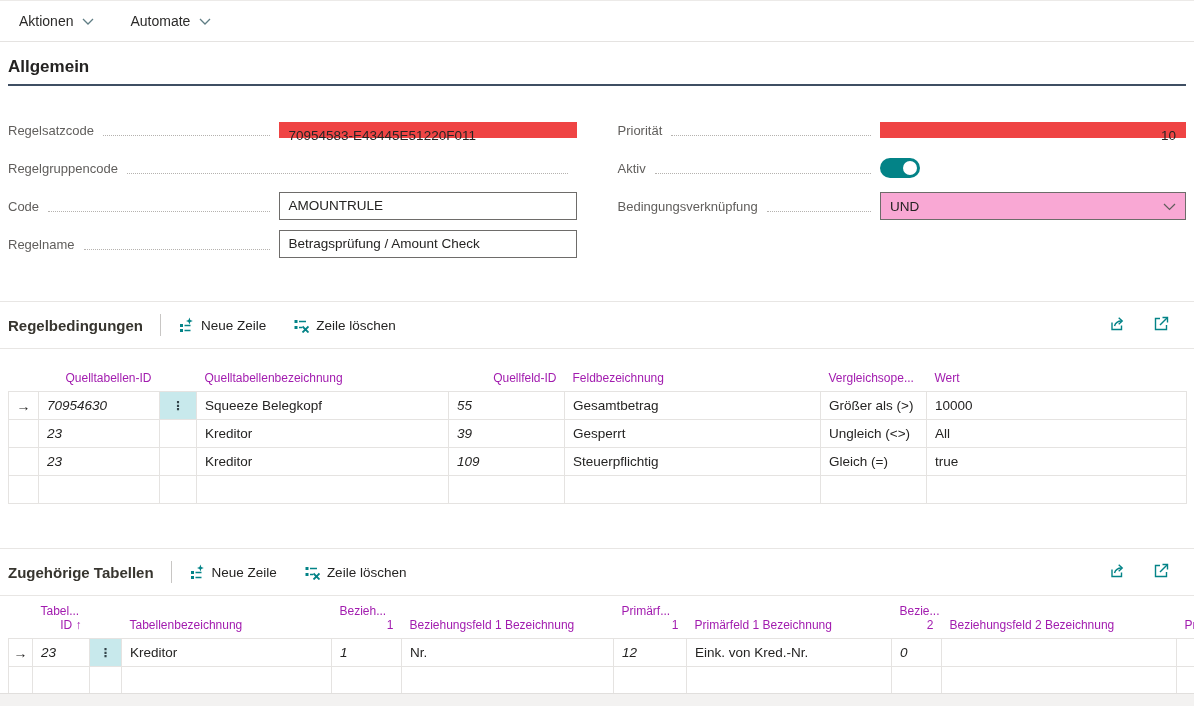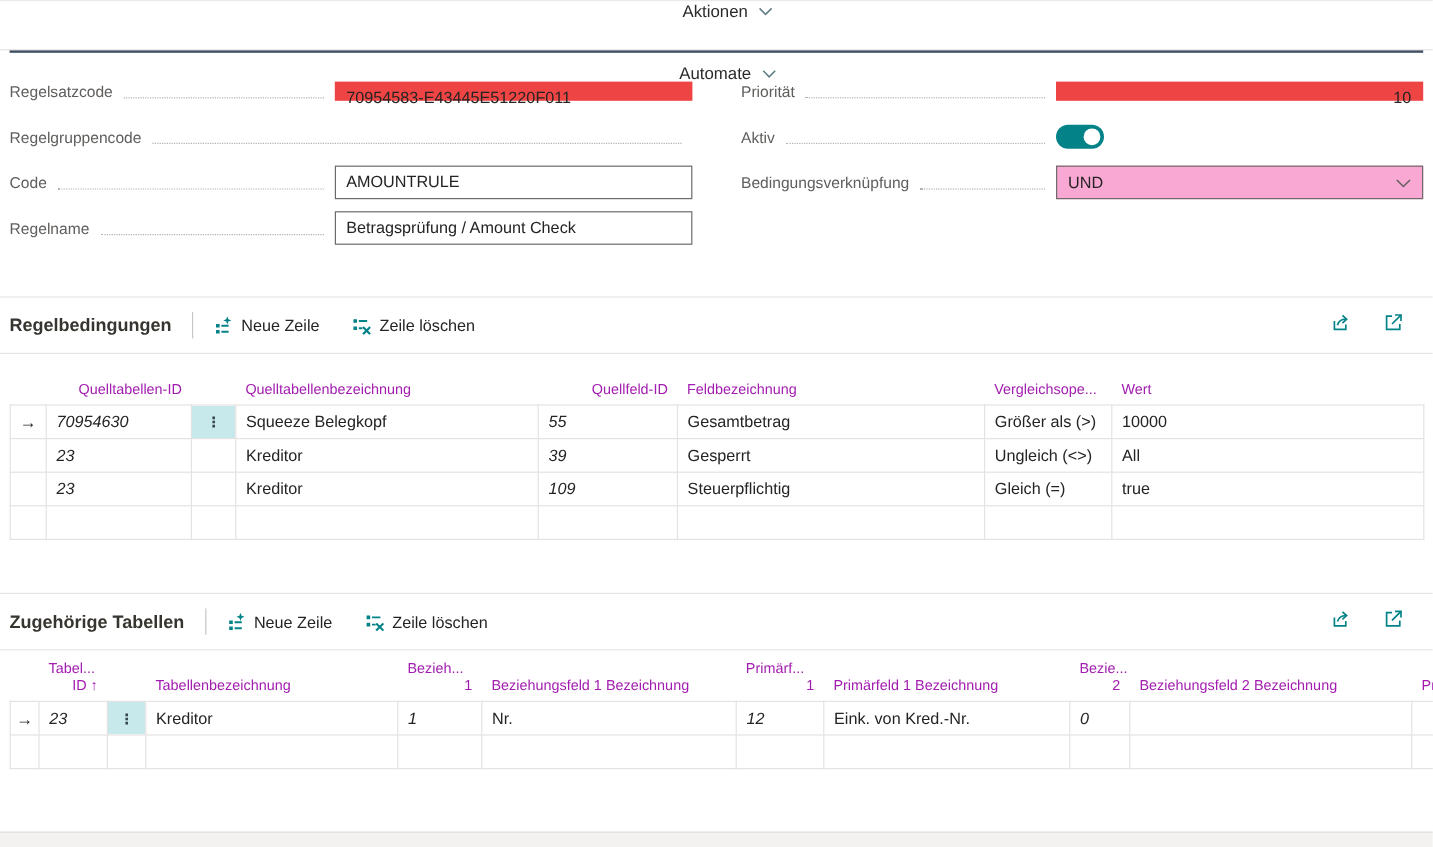--- a/index.html
+++ b/index.html
@@ -4,33 +4,33 @@
 <style>
   * { box-sizing: border-box; margin: 0; padding: 0; }
   html, body { width: 1194px; height: 706px; overflow: hidden; }
   body {
     font-family: "Liberation Sans", "DejaVu Sans", sans-serif;
     color: #252423; background: #ffffff; position: relative;
   }
   
   .actionbar {
     height: 42px; border-top: 1px solid #eceae8; border-bottom: 1px solid #e5e3e1;
-    display: flex; align-items: center; padding-left: 19px; gap: 36px; flex-direction: column;
+    display: flex; align-items: center; padding-left: 19px; gap: 36px;
   }
   .menu-item { display: flex; align-items: center; gap: 9px; font-size: 14px; color: #2b2a29; cursor: pointer; }
   .menu-item svg { display: block; }
 
   .main { padding: 0 8px; }
 
   
   .gen-title { font-size: 17px; font-weight: 700; color: #242322; padding: 15px 0 7px 0; }
   .gen-underline { height: 2px; background: #3f4f63; }
   .form-grid {
     display: grid; grid-template-columns: 1fr 1fr; column-gap: 41px;
-    padding-top: 13px; padding-bottom: 0;
+    padding-top: 25px; padding-bottom: 0;
   }
   .field-row { display: flex; align-items: center; height: 38px; }
   .field-label { font-size: 13px; color: #605e5c; white-space: nowrap; }
   .leader { flex: 1; min-width: 10px; border-bottom: 1px dotted #b5b2af; margin: 0 9px; transform: translateY(5px); }
   .ctl-l { width: 298px; flex: none; }
   .ctl-r { width: 306px; flex: none; }
   .ctl-disabled { background: #ef4444; height: 16px; line-height: 28px; padding: 0 10px; font-size: 13.5px; color: #252423; }
   .ctl-input  { background: #fff; border: 1px solid #6e6c6a; height: 28px; line-height: 26px; padding: 0 9px; font-size: 13.5px; color: #252423; }
   .ctl-select { background: #f9a8d4; border: 1px solid #6e6c6a; height: 28px; padding: 0 9px; font-size: 13.5px;
                 display: flex; align-items: center; justify-content: space-between; cursor: pointer; }
@@ -87,20 +87,21 @@
     <span>
         <svg width="12" height="7" viewBox="0 0 12 7">
           <path d="M1 1l5 5 5-5" fill="none" stroke="#5f7d84" stroke-width="1.3"></path>
         </svg>
       </span>
   </div>
 </div>
 
 <div class="main">
 
+  <div class="gen-title">Allgemein</div>
   <div class="gen-underline"></div>
 
   <div class="form-grid">
 
     <div>
       <div class="field-row">
         <span class="field-label">Regelsatzcode</span>
         <span class="leader"></span>
         <div class="ctl-l ctl-disabled">70954583-E43445E51220F011</div>
       </div>

